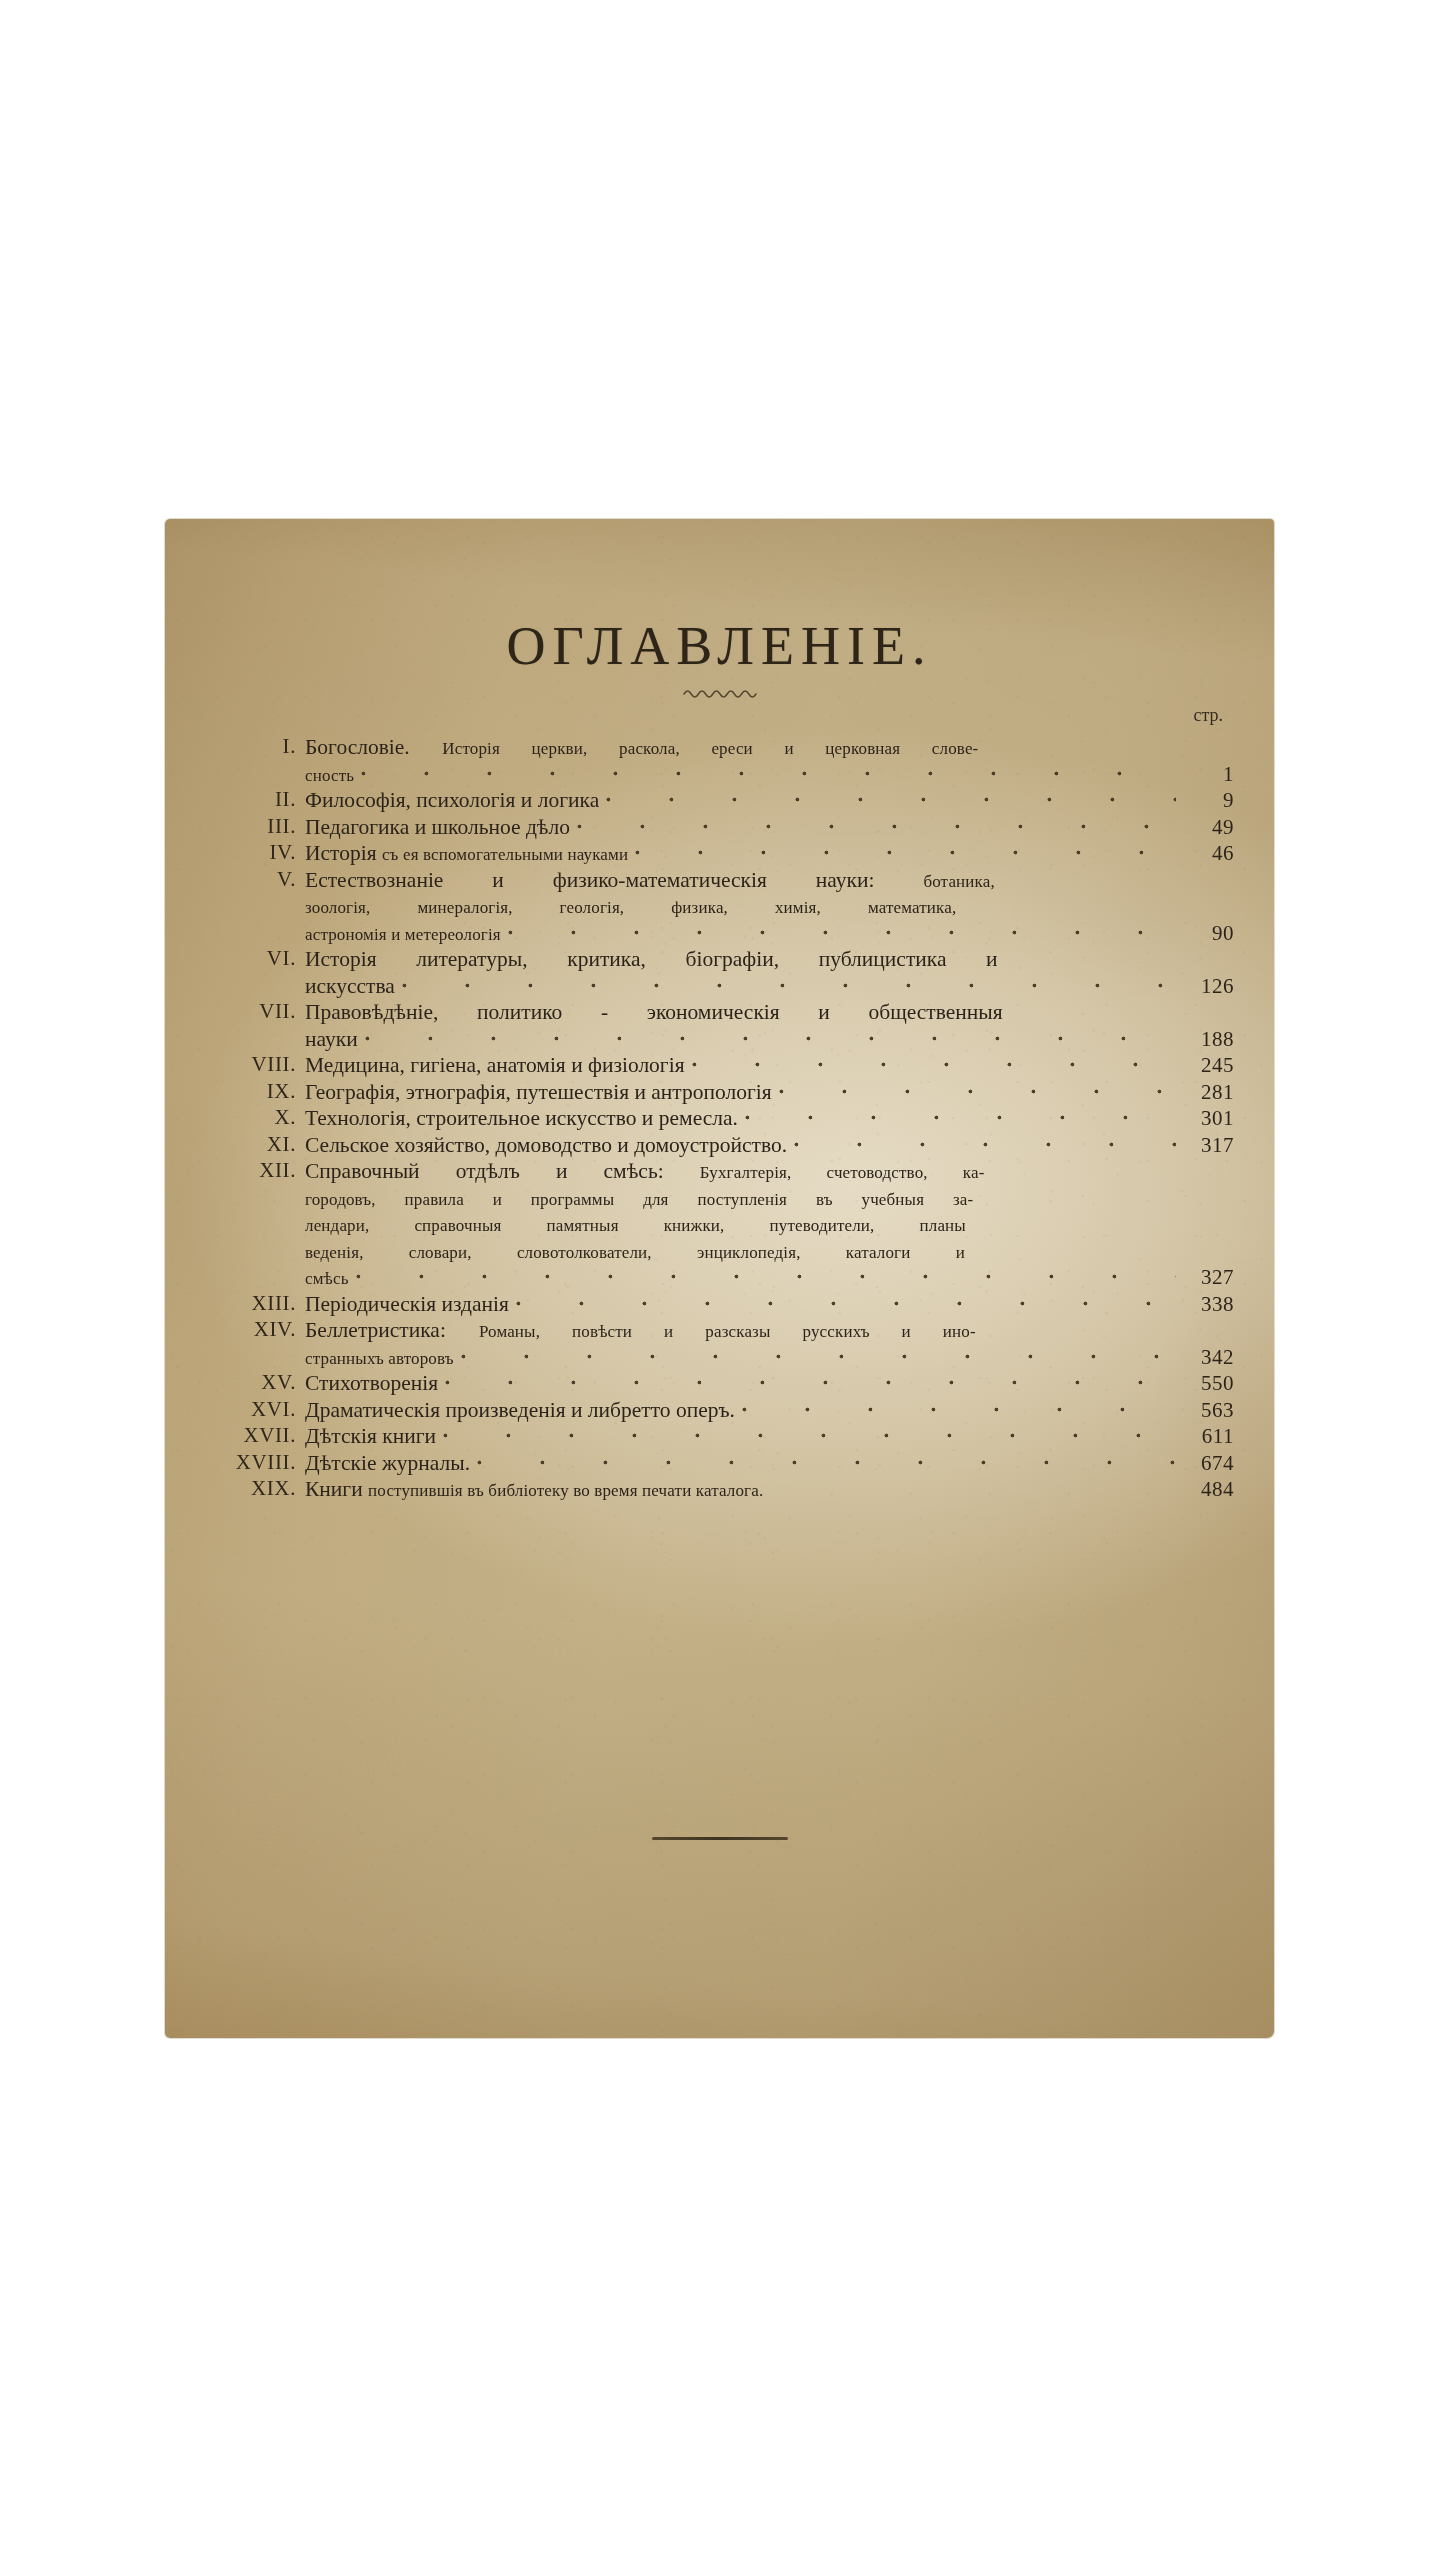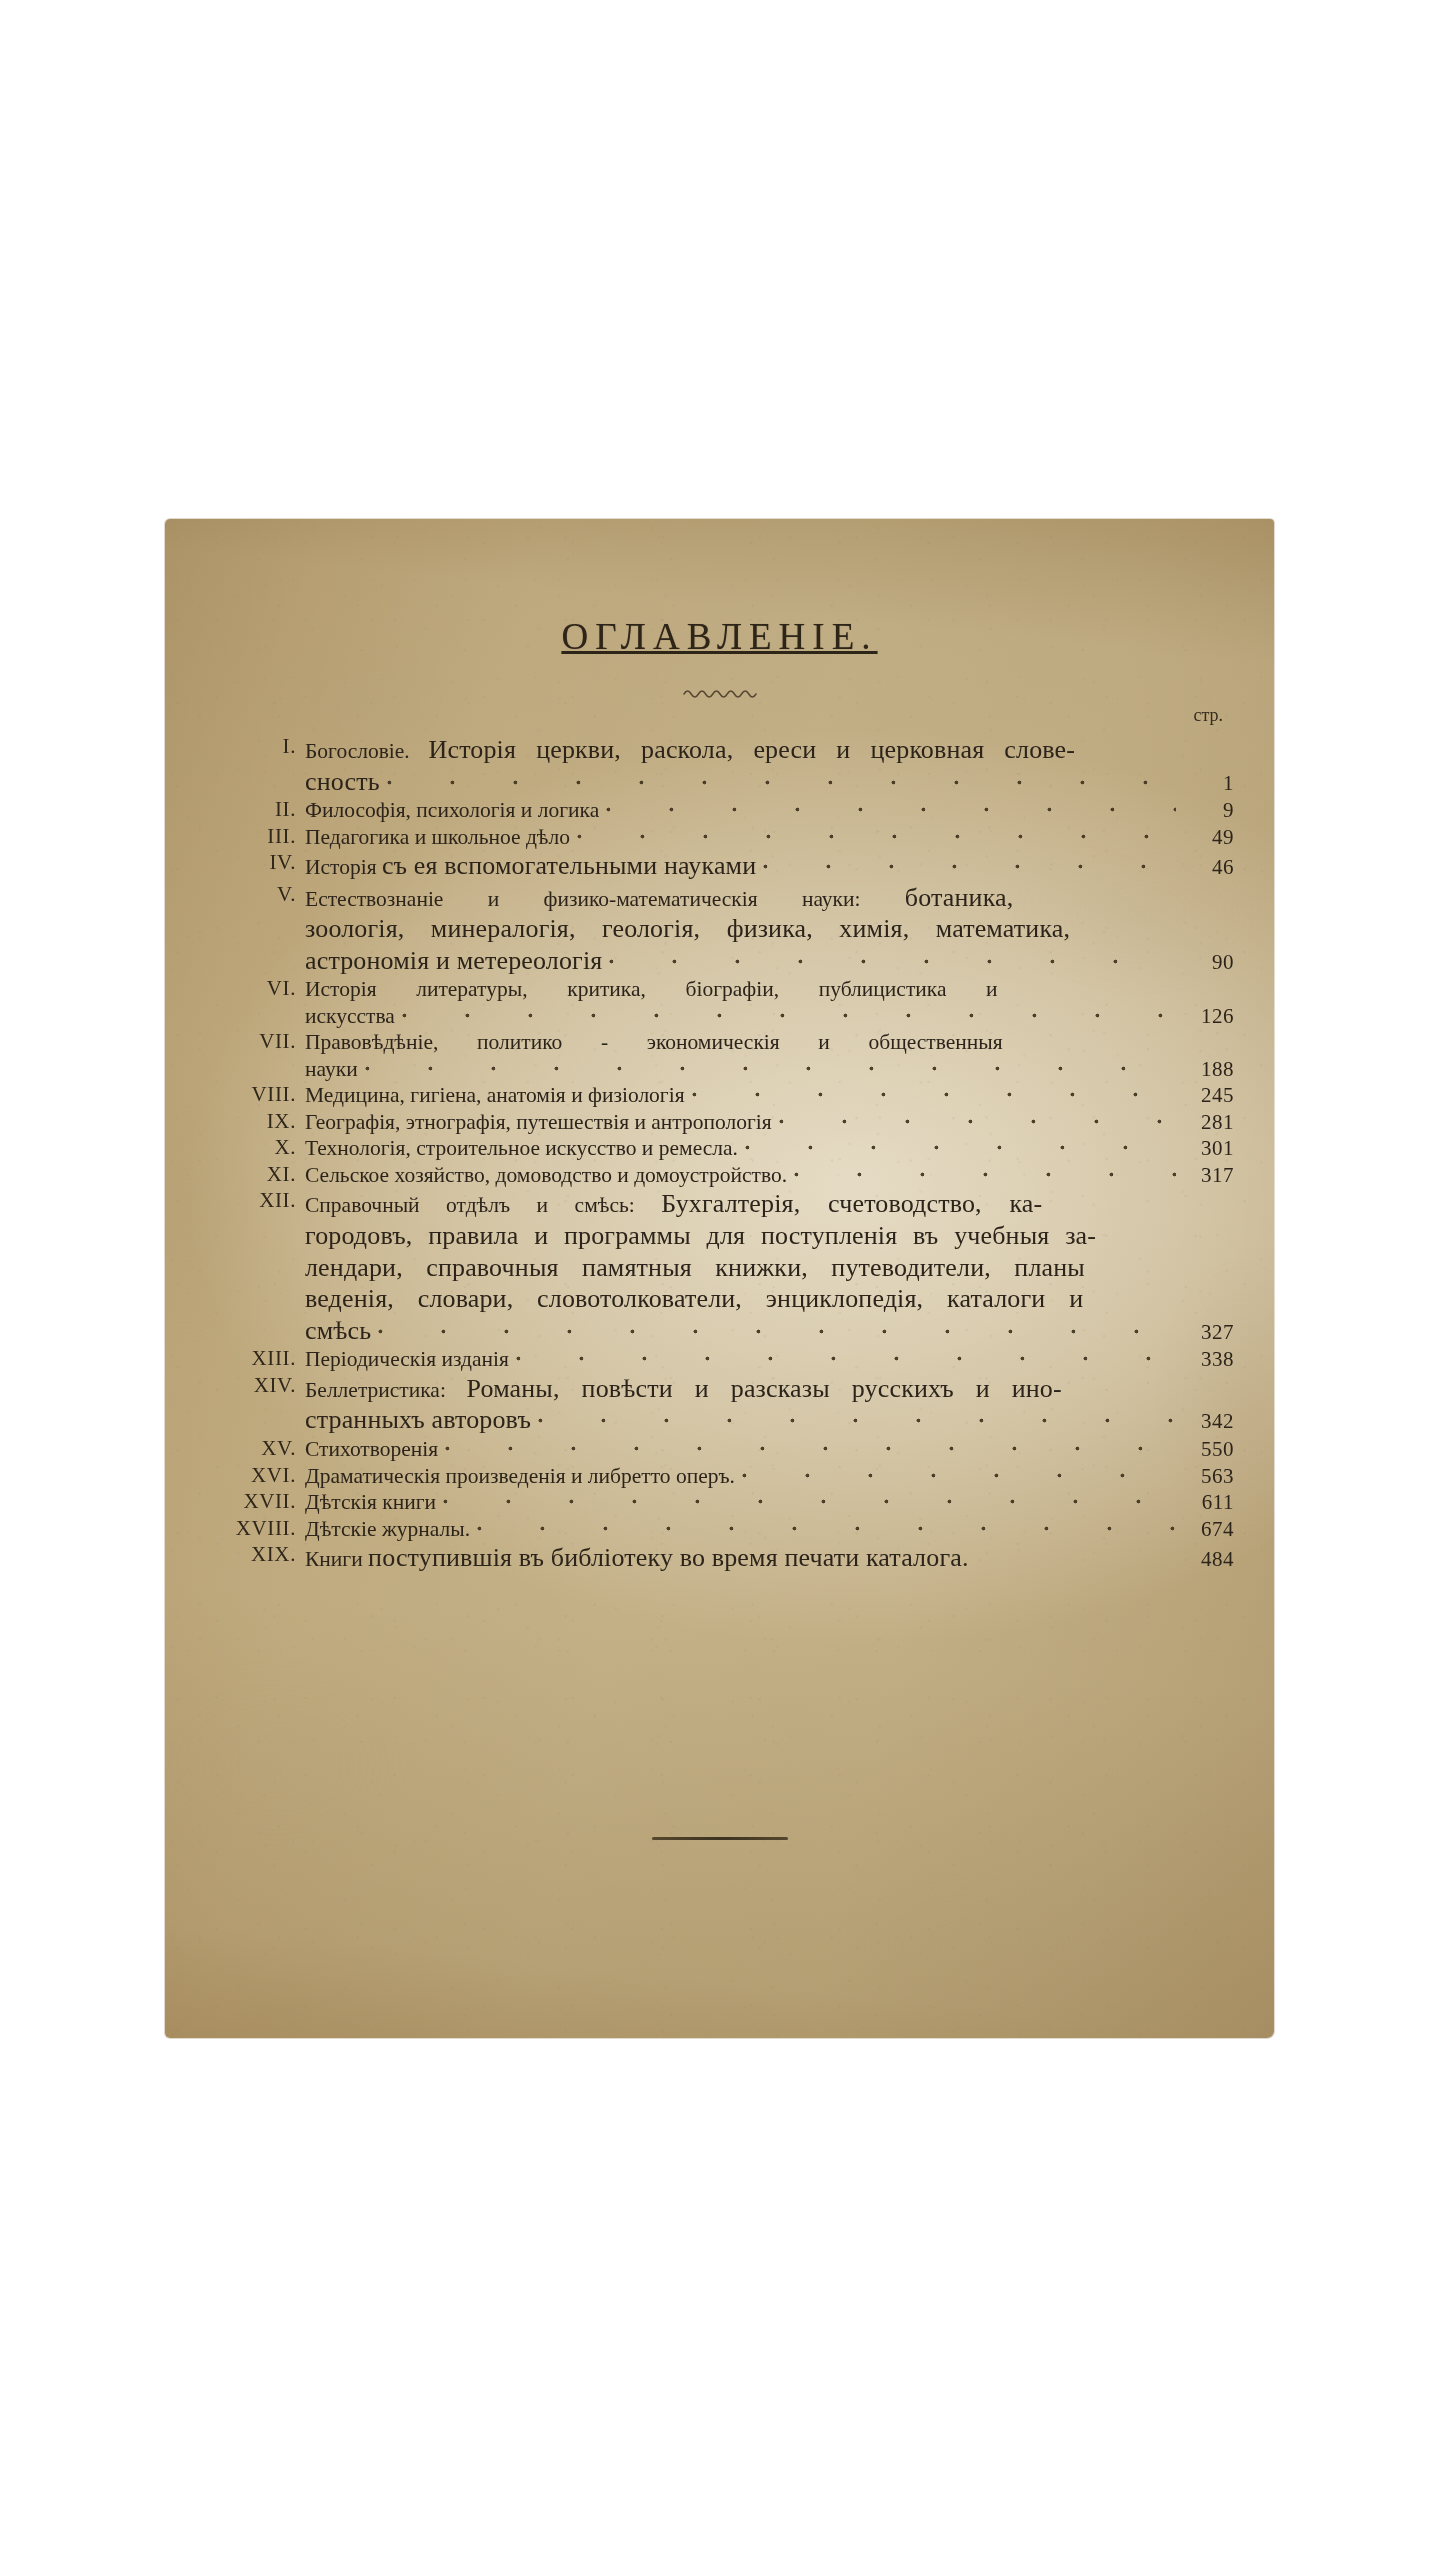--- a/index.html
+++ b/index.html
@@ -57,26 +57,25 @@
       radial-gradient(ellipse 120px 200px at 97% 58%, rgba(170,146,108,.3), transparent 72%),
       radial-gradient(ellipse 110px 180px at 2% 46%, rgba(170,146,108,.32), transparent 72%);
   }
 
   
   .page-title{
     position:absolute;
     left:0; right:0;
     top:96px;
     text-align:center;
-    font-size:37px;
+    font-size:54px;
     letter-spacing:7px;
     color:#2e2519;
     font-weight:400;
     text-shadow:0 0 1px rgba(60,46,28,.35);
-    text-decoration:underline;
   }
   .ornament{
     position:absolute;
     left:50%; transform:translateX(-50%);
     top:166px;
     width:74px; height:16px;
     opacity:.8;
   }
   .ornament svg{display:block;width:100%;height:100%;}
 
@@ -151,21 +150,21 @@
   .pg{
     flex:0 0 54px;
     text-align:right;
     font-size:21px;
     color:#2c241a;
     letter-spacing:.5px;
   }
   .pg.empty{visibility:hidden;}
 
   b.hd{font-weight:400;}
-  span.rg{font-weight:400;font-size:26px;letter-spacing:.15px;}
+  span.rg{font-weight:400;font-size:17px;letter-spacing:.15px;}
 
   
   .rule{
     position:absolute;
     left:50%; transform:translateX(-50%);
     top:1318px;
     width:136px; height:3px;
     background:linear-gradient(90deg,#4a3c24,#2e2616 50%,#4a3c24);
     border-radius:2px;
     opacity:.9;

